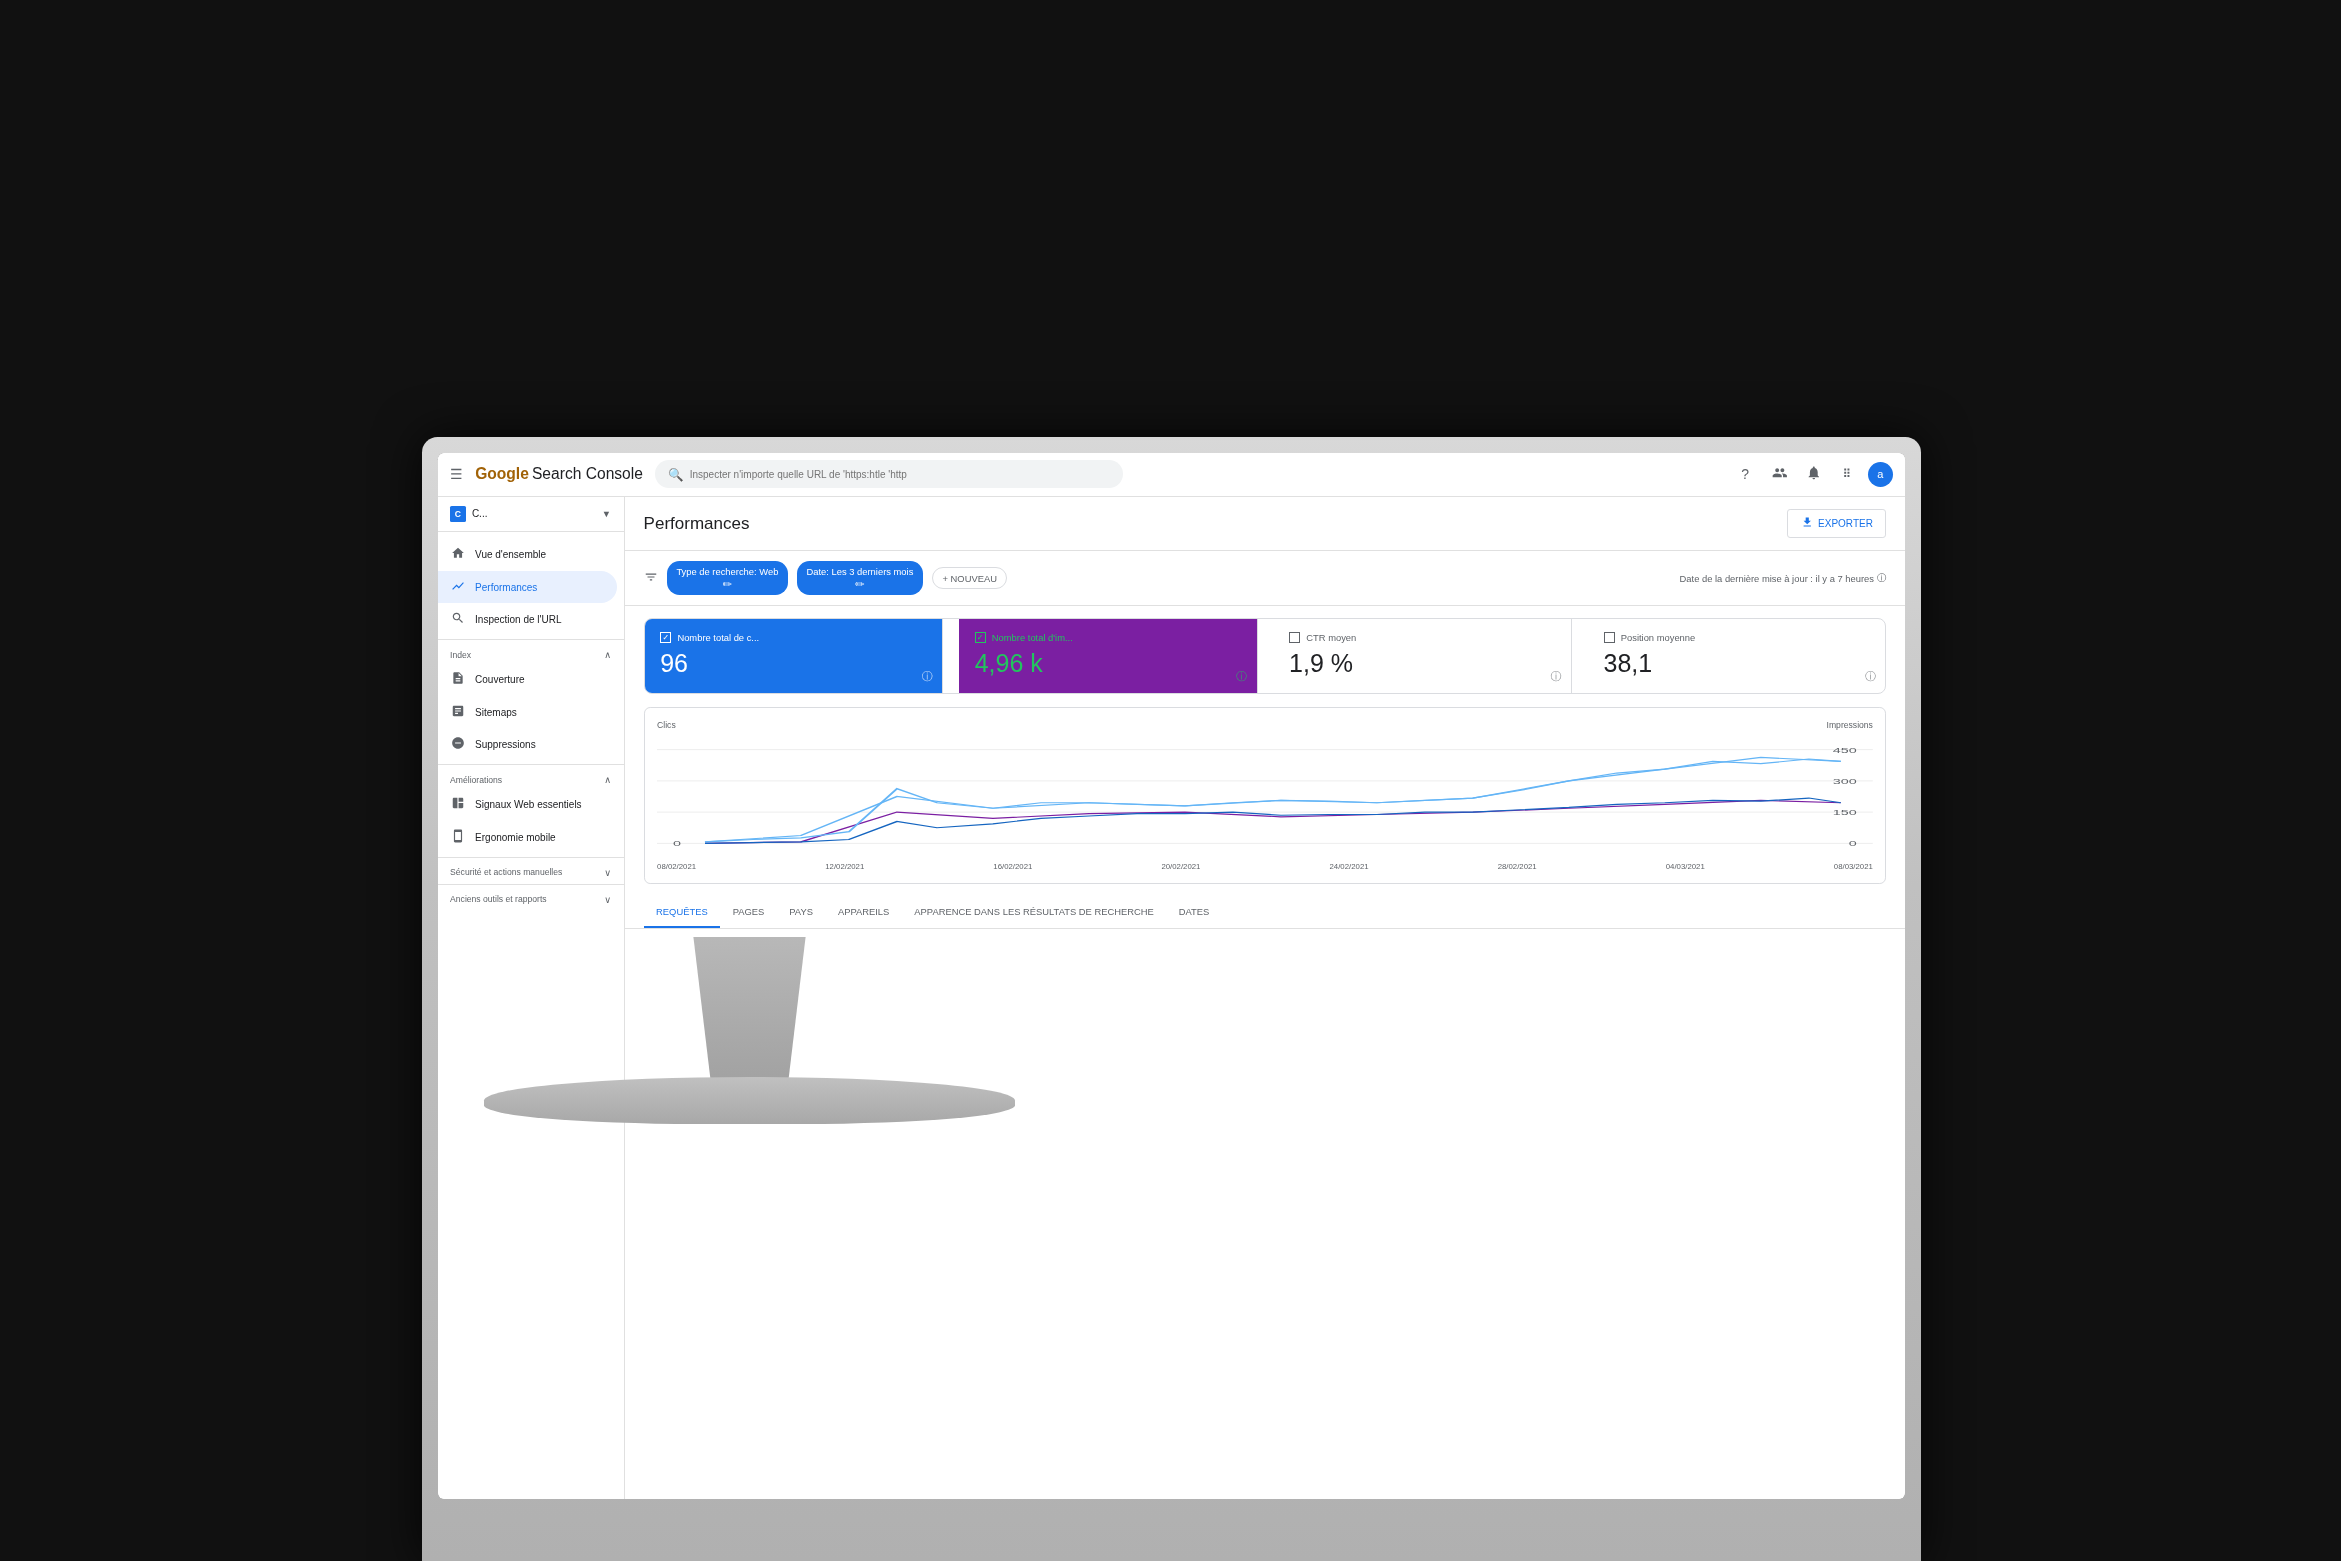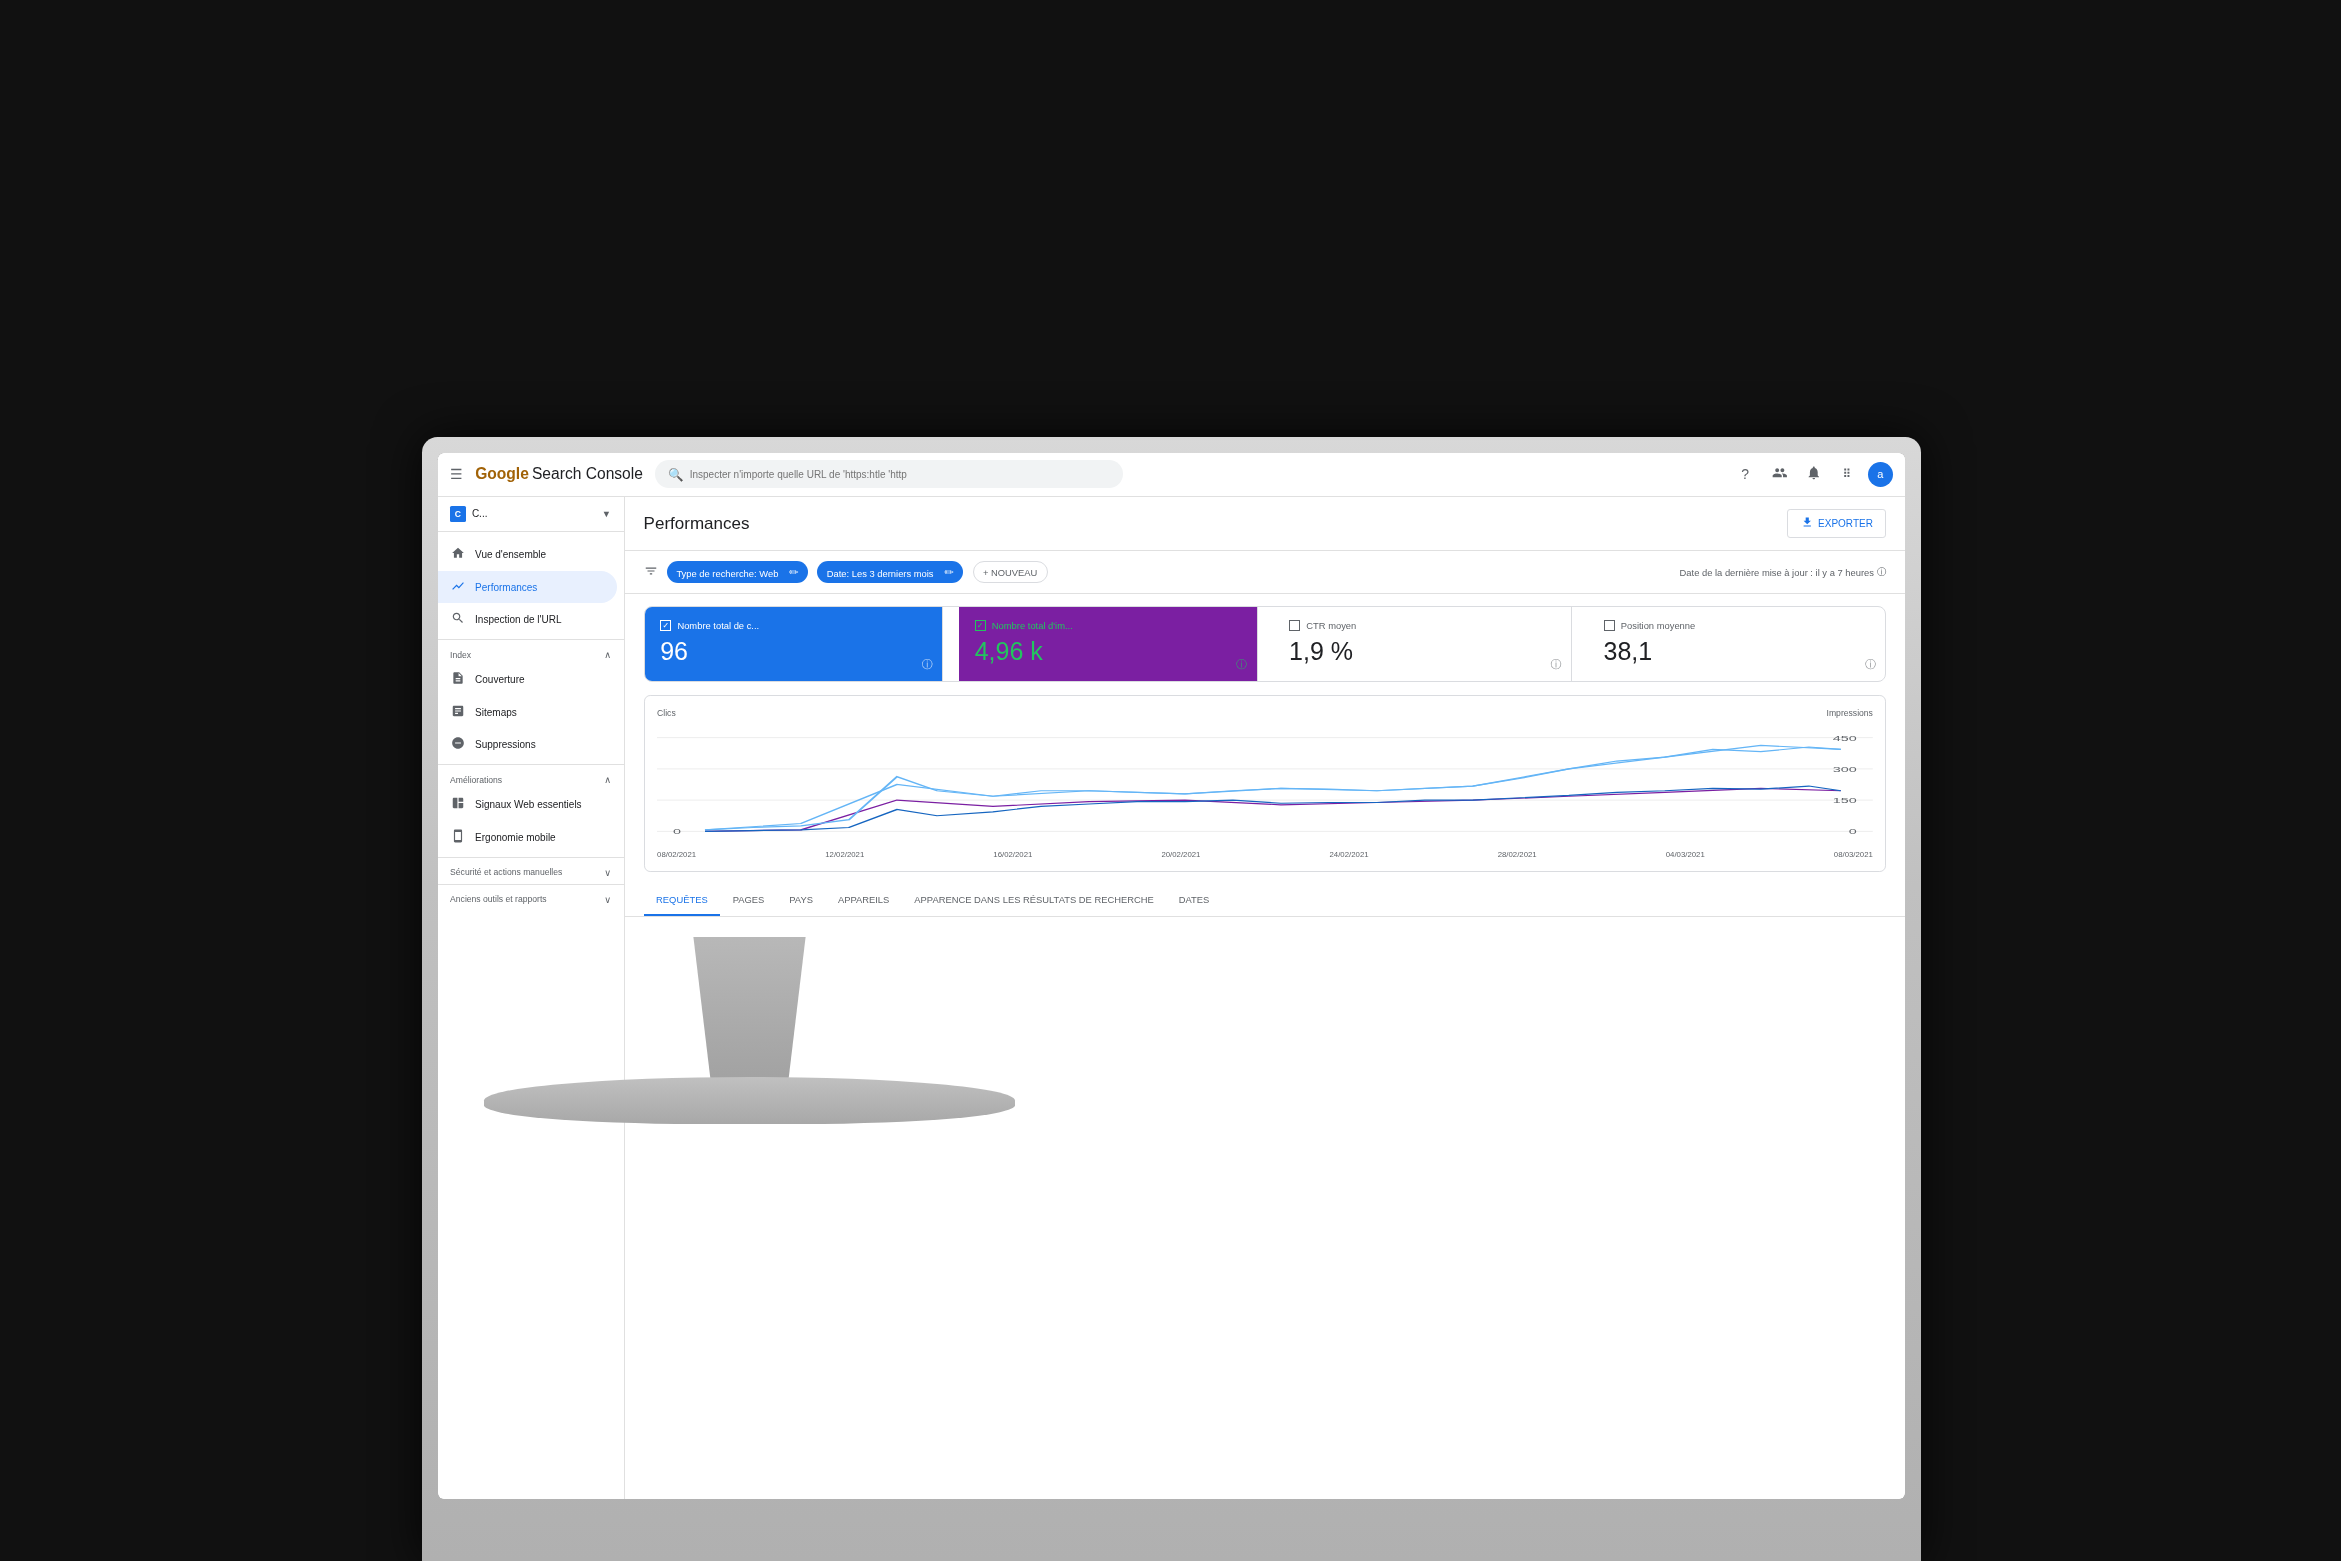--- a/index.html
+++ b/index.html
@@ -300,28 +300,29 @@
       flex-wrap: wrap;
     }
 
     .filter-icon {
       color: #5f6368;
       font-size: 12.5px;
     }
 
     .filter-chip {
       display: flex;
-      align-items: flex-end;
-      gap: 11px;
+      align-items: center;
+      gap: 1px;
       padding: 4.7px 9.4px;
       background: #1a73e8;
       color: #fff;
       border-radius: 12.5px;
       font-size: 9.4px;
       cursor: pointer;
+      flex-direction: column;
     }
 
     .filter-chip-edit {
       font-size: 11px;
     }
 
     .new-btn {
       display: flex;
       align-items: center;
       gap: 3.1px;

